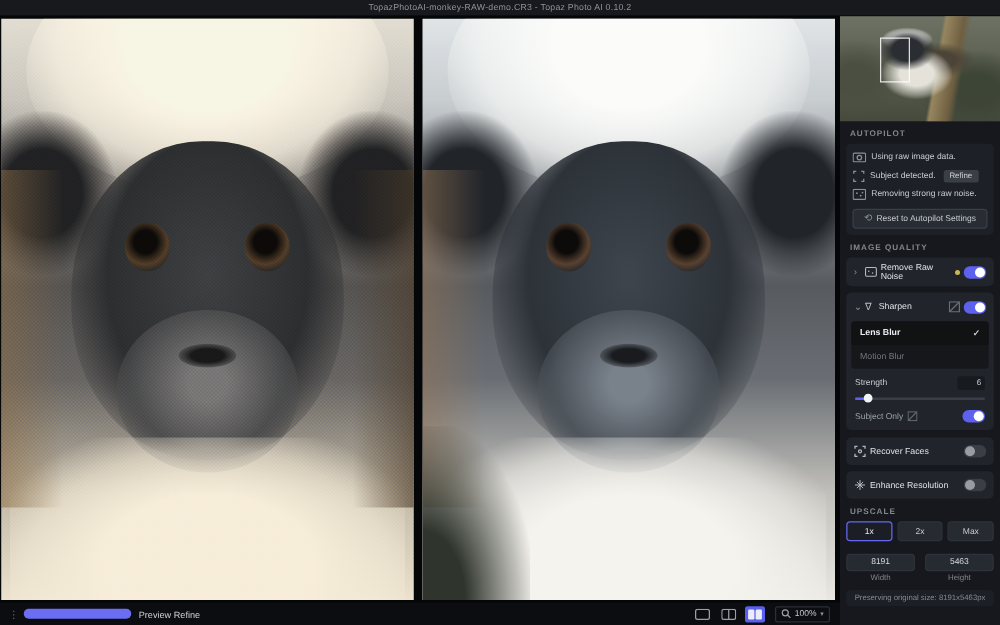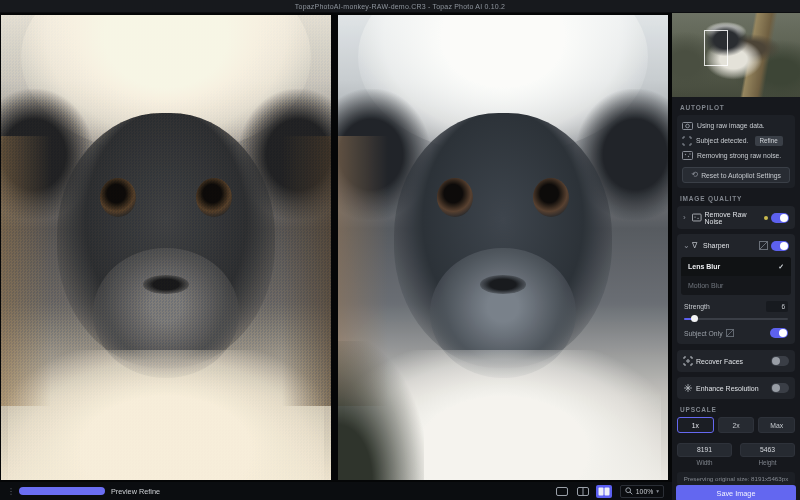--- a/index.html
+++ b/index.html
@@ -292,21 +292,20 @@
         <input class="dim-input" value="8191" style="">
         <div class="dim-label">Width</div>
       </div>
       <div class="dim-col">
         <input class="dim-input" value="5463" style="">
         <div class="dim-label">Height</div>
       </div>
     </div>
     <div class="note">Preserving original size: 8191x5463px</div>
 
-    <div class="save-btn">Save Image</div>
   </div>
 
   <div class="bottombar">
     <span class="queue-glyph">⋮</span>
     <div class="progress-pill"></div>
     <span class="status-text">Preview Refine</span>
     <div class="view-btns">
       <div class="vbtn">
         <svg class="ic" width="12" height="9" viewBox="0 0 12 9">
             <rect x="0.5" y="0.5" width="11" height="8" rx="1.5" fill="none" stroke="#9aa0a8"></rect>

